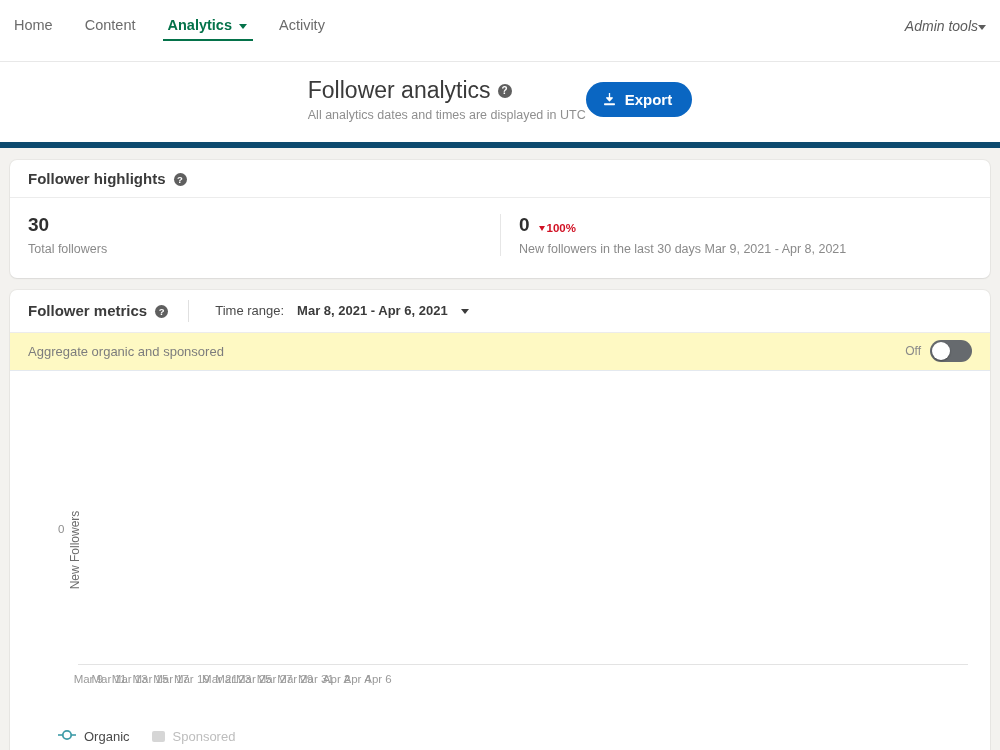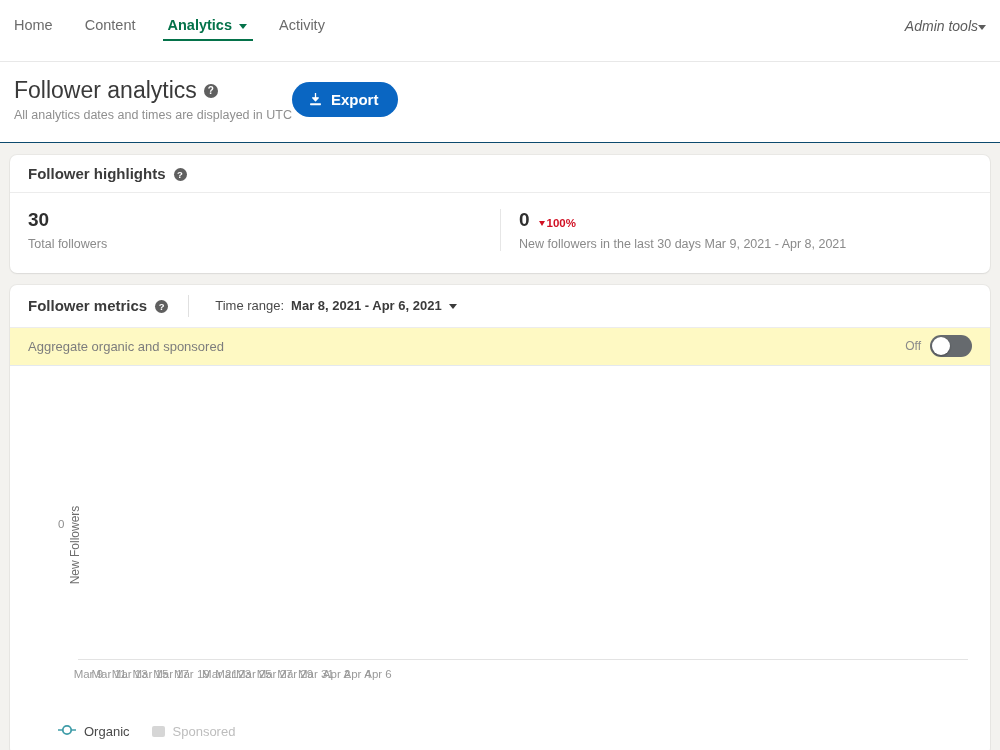--- a/index.html
+++ b/index.html
@@ -58,22 +58,22 @@
     cursor: pointer;
     font-style: italic;
   }
 
   
   .pagehead {
     background: #ffffff;
     padding: 14px 14px 20px 14px;
     display: flex;
     align-items: flex-start;
-    justify-content: flex-start;
-    border-bottom: 1px solid #0c4a6e;
+    justify-content: center;
+    border-bottom: 6px solid #0c4a6e;
   }
   .page-title {
     font-size: 23px;
     color: #3a3a3a;
     font-weight: normal;
     margin: 0 0 3px 0;
     display: flex;
     align-items: center;
     gap: 7px;
     line-height: 1.25;
@@ -139,21 +139,21 @@
     height: 22px;
     background: #e0e0e0;
     margin: 0 18px 0 12px;
   }
   .timerange {
     font-size: 13px;
     font-weight: normal;
     color: #4a4a4a;
     display: flex;
     align-items: center;
-    gap: 7px;
+    gap: 13px;
     cursor: pointer;
   }
   .timerange b { font-weight: bold; color: #3b3b3b; }
   .timerange .caret { color: #3b3b3b; }
 
   
   .highlights {
     display: flex;
     padding: 16px 0 22px 0;
   }

